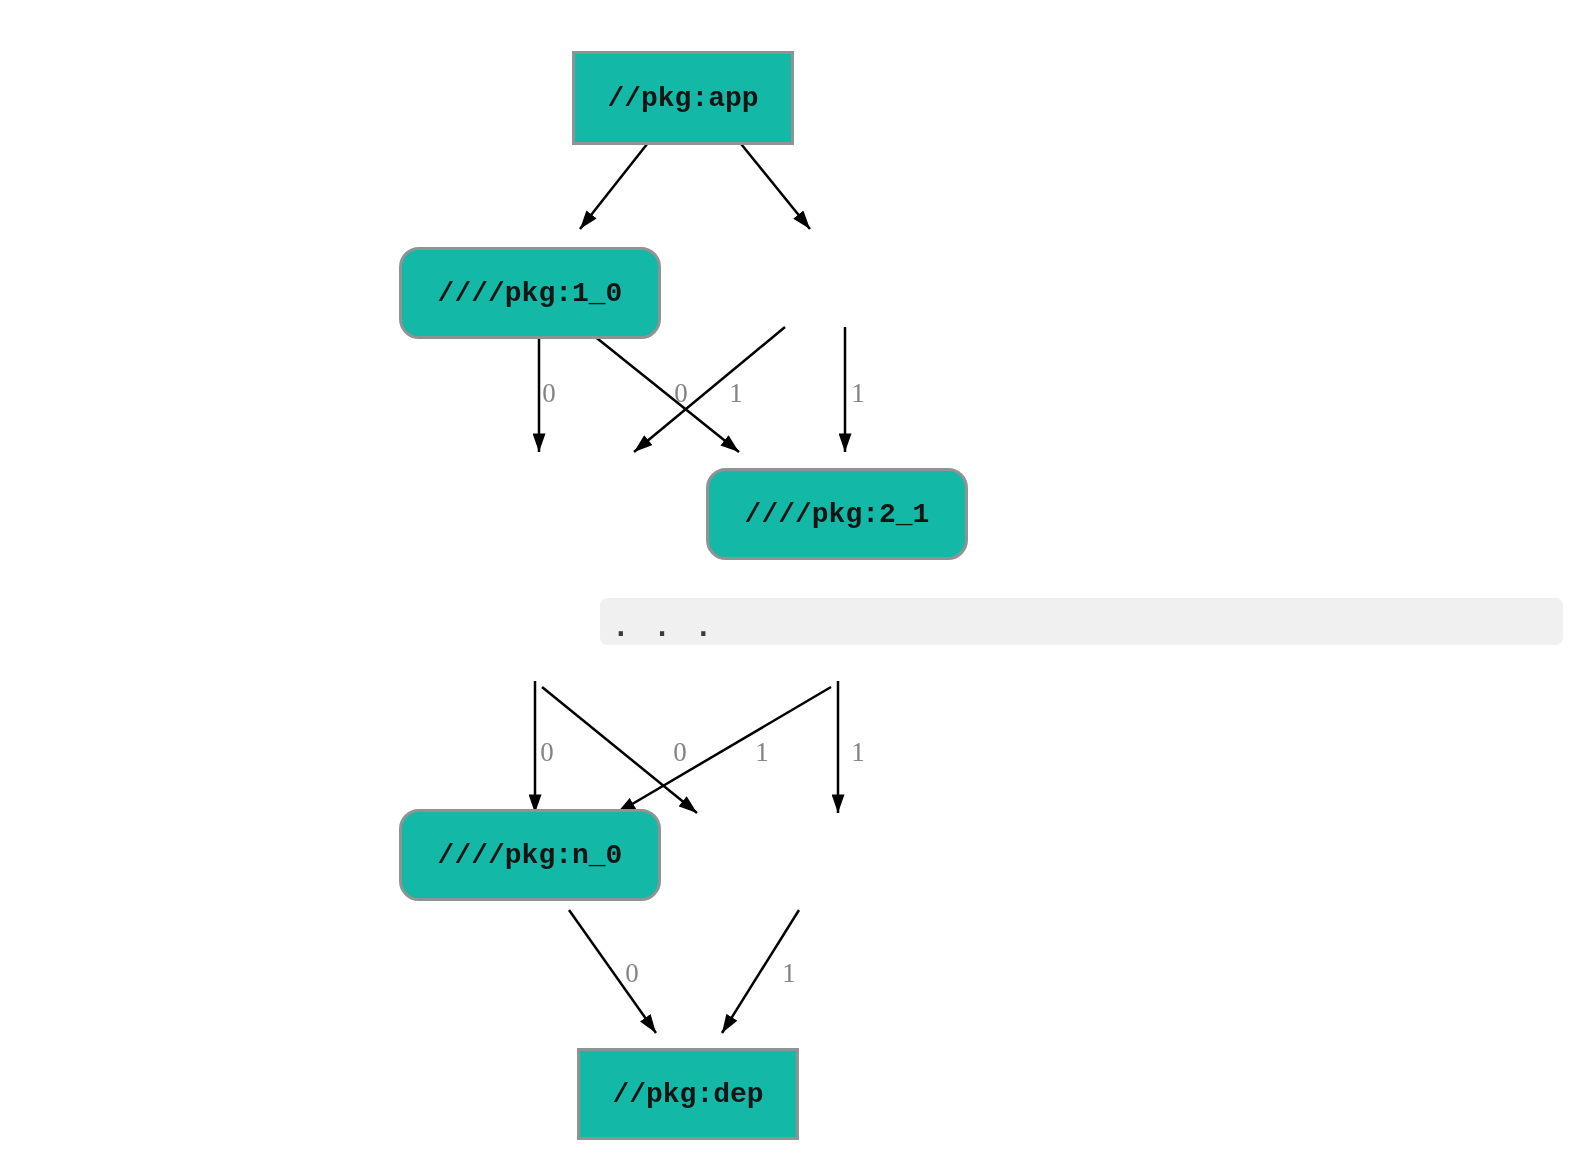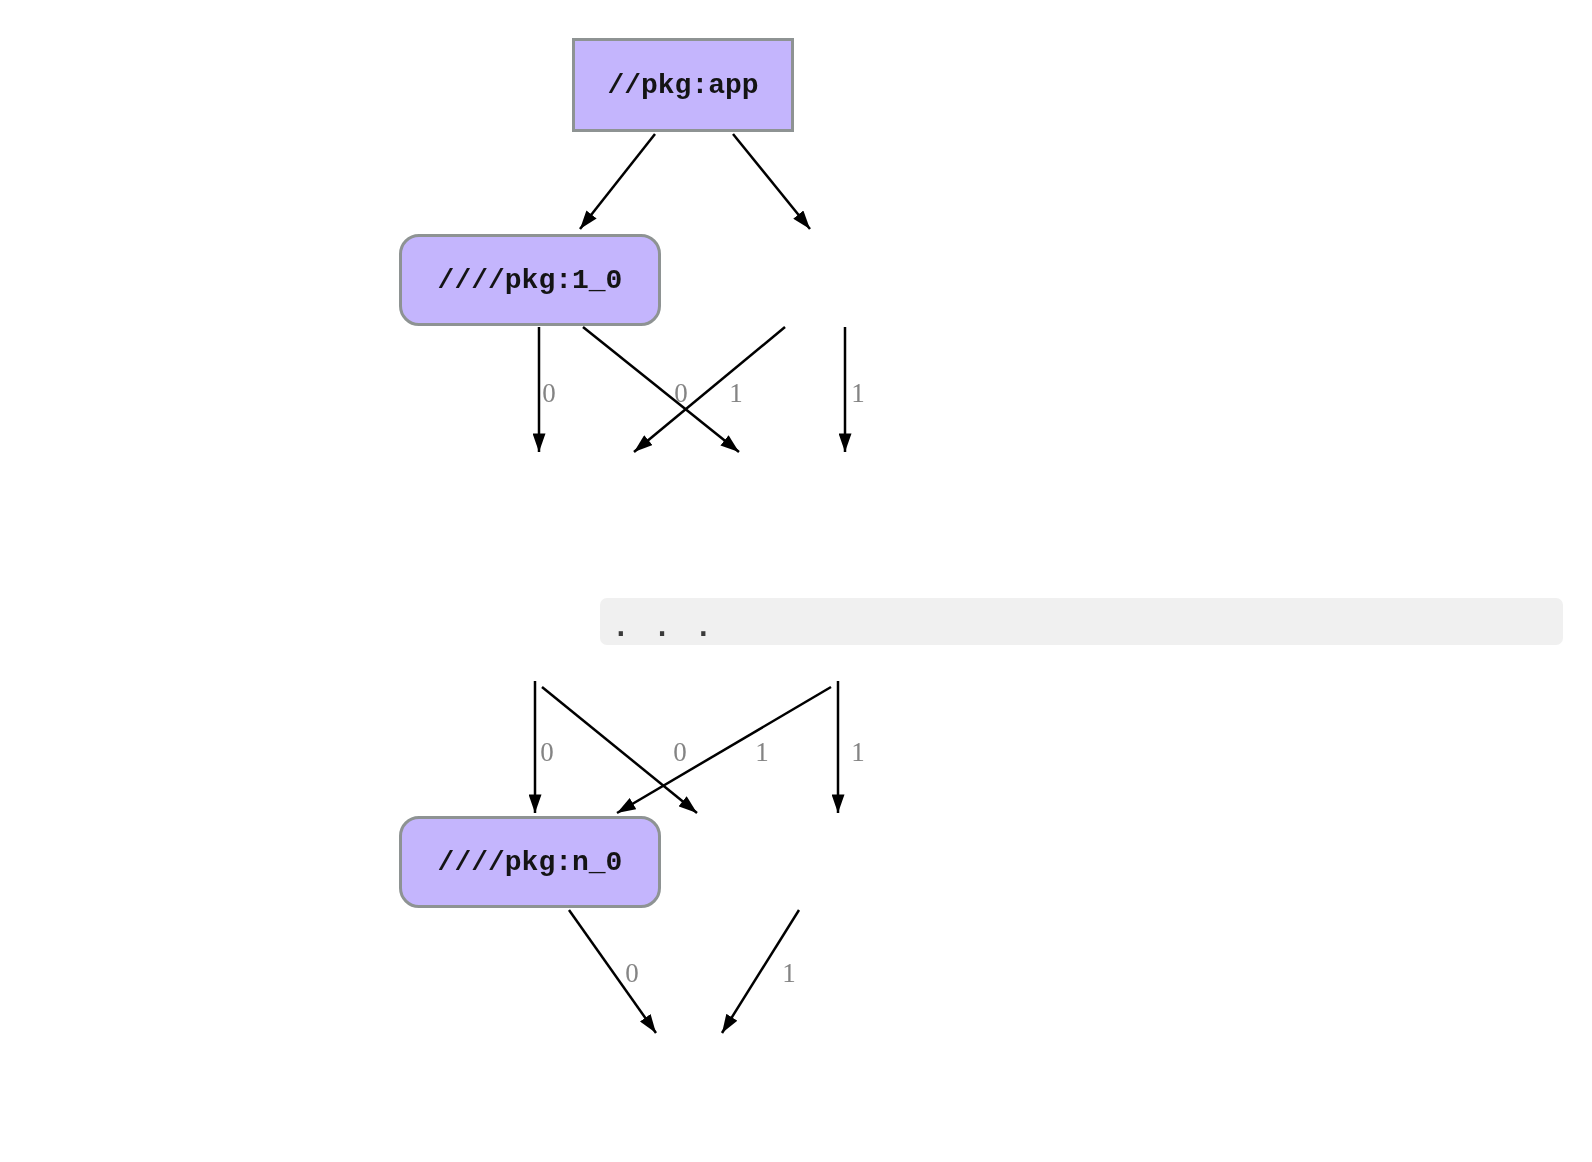--- a/index.html
+++ b/index.html
@@ -12,30 +12,31 @@
     font-family: "Liberation Sans", sans-serif;
   }
   .edges {
     position: absolute;
     left: 0; top: 0;
     width: 1592px; height: 1162px;
   }
   .node {
     position: absolute;
     box-sizing: border-box;
-    background: #c4b5fd;
+    background: #14b8a6;
     border: 3px solid #8E9393;
     display: flex;
     align-items: center;
     justify-content: center;
     font-family: "Liberation Mono", monospace;
     font-weight: 700;
     font-size: 28px;
     color: #141414;
     white-space: nowrap;
+    margin-top: 13px;
   }
   .node.wide { width: 262px; height: 92px; border-radius: 20px; }
   .node.small { width: 222px; height: 94px; }
   .elbl {
     position: absolute;
     transform: translateX(-50%);
     font-family: "Liberation Serif", "DejaVu Serif", serif;
     font-size: 27px;
     line-height: 1;
     color: #848484;
@@ -87,27 +88,29 @@
     <line x1="838" y1="681" x2="838" y2="813" stroke="#000" stroke-width="2.5" marker-end="url(#arrow)"></line>
 
     <line x1="569" y1="910" x2="656" y2="1033" stroke="#000" stroke-width="2.5" marker-end="url(#arrow)"></line>
     <line x1="799" y1="910" x2="722" y2="1033" stroke="#000" stroke-width="2.5" marker-end="url(#arrow)"></line>
   </svg>
 
   <div class="node small" style="left:572px; top:38px;">//pkg:app</div>
 
   <div class="node wide" style="left:399px; top:234px;">////pkg:1_0</div>
 
+  <div class="node wide" style="left:706px; top:455px;">////pkg:2_1</div>
 
   <div class="band">
     <span class="dots">. . .</span>
   </div>
 
-  <div class="node wide" style="left:399px; top:816px;">////pkg:n_0</div>
+  <div class="node wide" style="left:399px; top:796px;">////pkg:n_0</div>
 
+  <div class="node small" style="left:577px; top:1035px; height:92px;">//pkg:dep</div>
 
   <span class="elbl" style="left:549px; top:380px;">0</span>
   <span class="elbl" style="left:681px; top:380px;">0</span>
   <span class="elbl" style="left:736px; top:380px;">1</span>
   <span class="elbl" style="left:858px; top:380px;">1</span>
 
   <span class="elbl" style="left:547px; top:739px;">0</span>
   <span class="elbl" style="left:680px; top:739px;">0</span>
   <span class="elbl" style="left:762px; top:739px;">1</span>
   <span class="elbl" style="left:858px; top:739px;">1</span>

